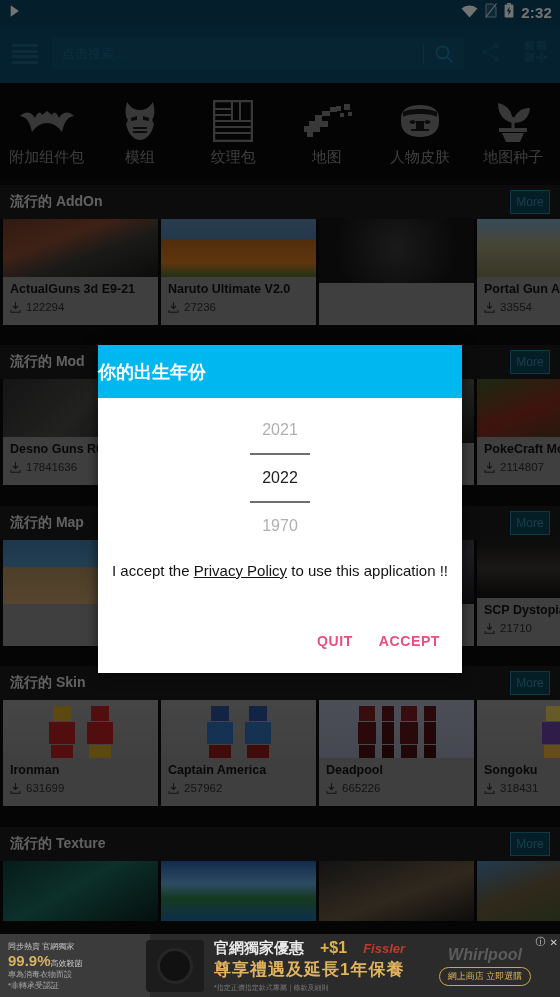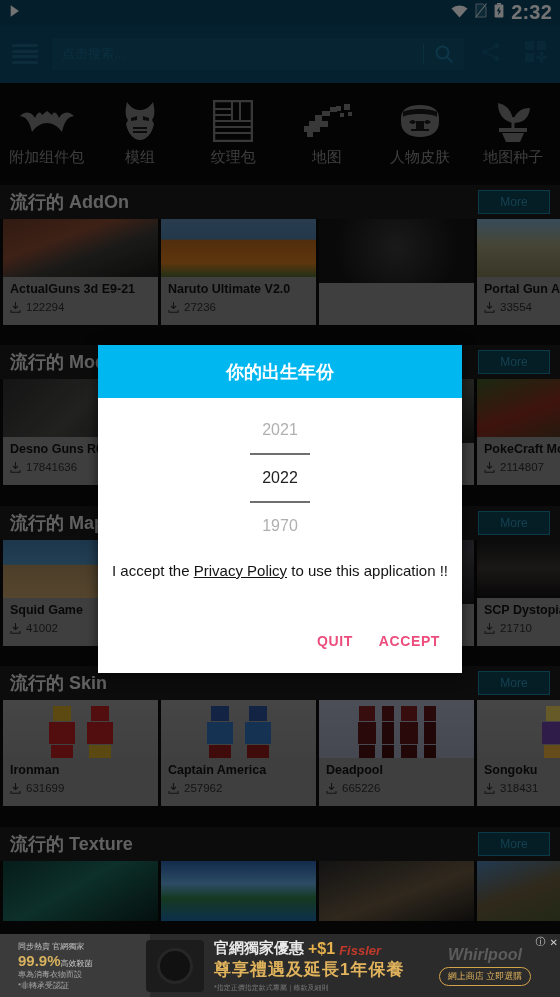--- a/index.html
+++ b/index.html
@@ -12,21 +12,21 @@
   #root { position: relative; width: 560px; height: 997px; background: #0d0d0d; }
 
   
   .statusbar {
     position: absolute; top: 0; left: 0; width: 560px; height: 25px;
     background: #0b4460;
     display: flex; align-items: center; padding: 0 8px;
   }
   .sb-left { display:flex; align-items:center; }
   .sb-right { margin-left:auto; display:flex; align-items:center; gap:7px; }
-  .sb-time { color:#fff; font-size:20px; font-weight:bold; letter-spacing:.2px; }
+  .sb-time { color:#fff; font-size:15px; font-weight:bold; letter-spacing:.2px; }
 
   
   .appbar {
     position: absolute; top: 25px; left: 0; width: 560px; height: 58px;
     background: #0c4a69;
     display: flex; align-items: center; padding: 0 12px;
   }
   .hamburger { width: 26px; height: 20px; display:flex; flex-direction:column; justify-content:space-between; margin-right: 14px; }
   .hamburger span { display:block; height:3px; background:#1d6384; border-radius:1px; }
   .searchbox {
@@ -44,22 +44,22 @@
     background:#0a0a0a; display:flex; align-items:center;
   }
   .cat { flex:1; display:flex; flex-direction:column; align-items:center; justify-content:center; gap:4px; }
   .cat .glyph { height:46px; display:flex; align-items:center; justify-content:center; }
   .cat .lbl { color:#8a8a8a; font-size:15px; white-space:nowrap; }
 
   
   .section { position:absolute; left:0; width:560px; }
   .sec-head { height:34px; display:flex; align-items:center; padding:0 10px;
               background:#1c1c1c; }
-  .sec-title { color:#d8d8d8; font-size:18px; font-weight:bold; }
-  .more-btn { margin-left:auto; width:72px; height:24px; background:#0d4053;
+  .sec-title { color:#d8d8d8; font-size:14px; font-weight:bold; }
+  .more-btn { margin-left:auto; width:40px; height:24px; background:#0d4053;
               border:1px solid #1b7e9e; color:#2a8fb0; font-size:12px;
               display:flex; align-items:center; justify-content:center; }
   .cards { display:flex; height:106px; overflow:hidden; gap:3px; padding-left:3px;}
   .card { width:155px; flex:0 0 155px; background:#8d8d8d; display:flex; flex-direction:column; }
   .card .thumb { height:64px; width:100%; position:relative; overflow:hidden; }
   .card .meta { flex:1; padding:5px 7px 12px 7px; }
   .card .cname { color:#121212; font-size:12.5px; font-weight:bold; white-space:nowrap; overflow:hidden; }
   .card .dl { display:flex; align-items:center; gap:5px; margin-top:5px; }
   .card .dl .num { color:#2c2c2c; font-size:11.5px; }
 
@@ -95,42 +95,42 @@
   .texcards { display:flex; height:60px; overflow:hidden; gap:3px; padding-left:3px; }
   .texcard { width:155px; flex:0 0 155px; }
 
   
   .scrim { position:absolute; inset:0; background:rgba(0,0,0,0.55); }
   .dialog {
     position:absolute; left:98px; top:345px; width:364px; height:328px;
     background:#ffffff; display:flex; flex-direction:column;
     box-shadow:0 2px 12px rgba(0,0,0,.6);
   }
-  .dlg-head { height:53px; background:#00b7f0; display:flex; align-items:center; justify-content:center; }
+  .dlg-head { height:53px; background:#00b7f0; display:flex; align-items:center; }
   .dlg-title { color:#ffffff; font-size:18px; font-weight:bold; }
   .picker { height:160px; display:flex; flex-direction:column; align-items:center; justify-content:center; position:relative; }
   .pick-item { font-size:16px; color:#b0b0b0; height:46px; line-height:46px; }
   .pick-item.sel { color:#222; }
   .pick-line { width:60px; height:2px; background:#6e6e6e; }
   .consent { text-align:center; font-size:15px; color:#141414; padding:4px 10px 0 10px; }
   .consent a { color:#141414; text-decoration:underline; }
   .dlg-actions { margin-top:auto; display:flex; justify-content:flex-end; align-items:center; gap:26px; padding:0 22px 24px 0; }
   .dlg-btn { color:#ec4d7d; font-size:14px; font-weight:bold; letter-spacing:.6px; background:none; border:none; font-family:inherit; cursor:pointer; }
 
   
   .ad { position:absolute; left:0; bottom:0; width:560px; height:63px; background:#2b2b2b; display:flex; align-items:center; overflow:hidden; }
-  .ad-left { width:150px; height:63px; background:#3b3b3b; display:flex; flex-direction:column; justify-content:center; padding-left:18px; }
+  .ad-left { width:150px; height:63px; background:#3b3b3b; display:flex; flex-direction:column; justify-content:center; padding-left:8px; }
   .ad-l1 { color:#c7c7c7; font-size:8px; }
   .ad-l2 { color:#d9b25e; font-size:15px; font-weight:bold; }
   .ad-l2 small { font-size:8px; color:#c7c7c7; font-weight:normal;}
   .ad-l3 { color:#a8a8a8; font-size:8px; }
   .ad-washer { width:58px; height:52px; border-radius:4px; background:#1c1c1c; margin-left:-4px; display:flex; align-items:center; justify-content:center;}
   .ad-washer i { display:block; width:36px; height:36px; border-radius:50%; background:#111; border:3px solid #262626; }
   .ad-mid { flex:1; height:63px; display:flex; flex-direction:column; justify-content:center; padding-left:10px; }
-  .ad-m1 { display:flex; align-items:flex-end; gap:4px; }
+  .ad-m1 { display:flex; align-items:center; gap:16px; }
   .ad-m1 b { color:#e8e8e8; font-size:15px; }
   .ad-m1 .plus { color:#e3b04b; font-size:16px; font-weight:bold; }
   .ad-m1 .fi { color:#c0392b; font-size:13px; font-style:italic; font-weight:bold;}
   .ad-m2 { color:#e0b35c; font-size:17px; font-weight:bold; letter-spacing:1px; }
   .ad-m3 { color:#7a7a7a; font-size:7px; margin-top:2px;}
   .ad-right { width:150px; height:63px; display:flex; flex-direction:column; align-items:center; justify-content:center; }
   .ad-brand { color:#5c5c5c; font-size:16px; font-weight:bold; font-style:italic; }
   .ad-cta { margin-top:3px; border:1px solid #d4a24a; border-radius:10px; color:#e0b35c; font-size:9px; padding:2px 8px; }
   .ad-ctrl { position:absolute; right:2px; top:1px; display:flex; gap:4px; align-items:center; }
   .ad-ctrl span { color:#cfcfcf; font-size:10px; }
@@ -391,30 +391,20 @@
   </div>
 
   <div class="section" style="top:506px;">
     <div class="sec-head">
       <span class="sec-title">流行的 Map</span>
       <span class="more-btn">More</span>
     </div>
     <div class="cards">
       <div class="card">
         <div class="thumb t-squid"></div>
-        <div class="meta">
-          <div class="cname">Squid Game</div>
-          <div class="dl">
-            <svg width="11" height="11" viewBox="0 0 11 11">
-                <path d="M5.5 0 v6 M3 4 l2.5 2.5 L8 4" stroke="#2c2c2c" stroke-width="1.1" fill="none"></path>
-                <path d="M1 8 v2.2 h9 V8" stroke="#2c2c2c" stroke-width="1.1" fill="none"></path>
-              </svg>
-            <span class="num">41002</span>
-          </div>
-        </div>
       </div>
       <div class="card">
         <div class="thumb t-map2"></div>
         <div class="meta">
           <div class="cname"></div>
         </div>
       </div>
       <div class="card">
         <div class="thumb t-map3"></div>
         <div class="meta">

